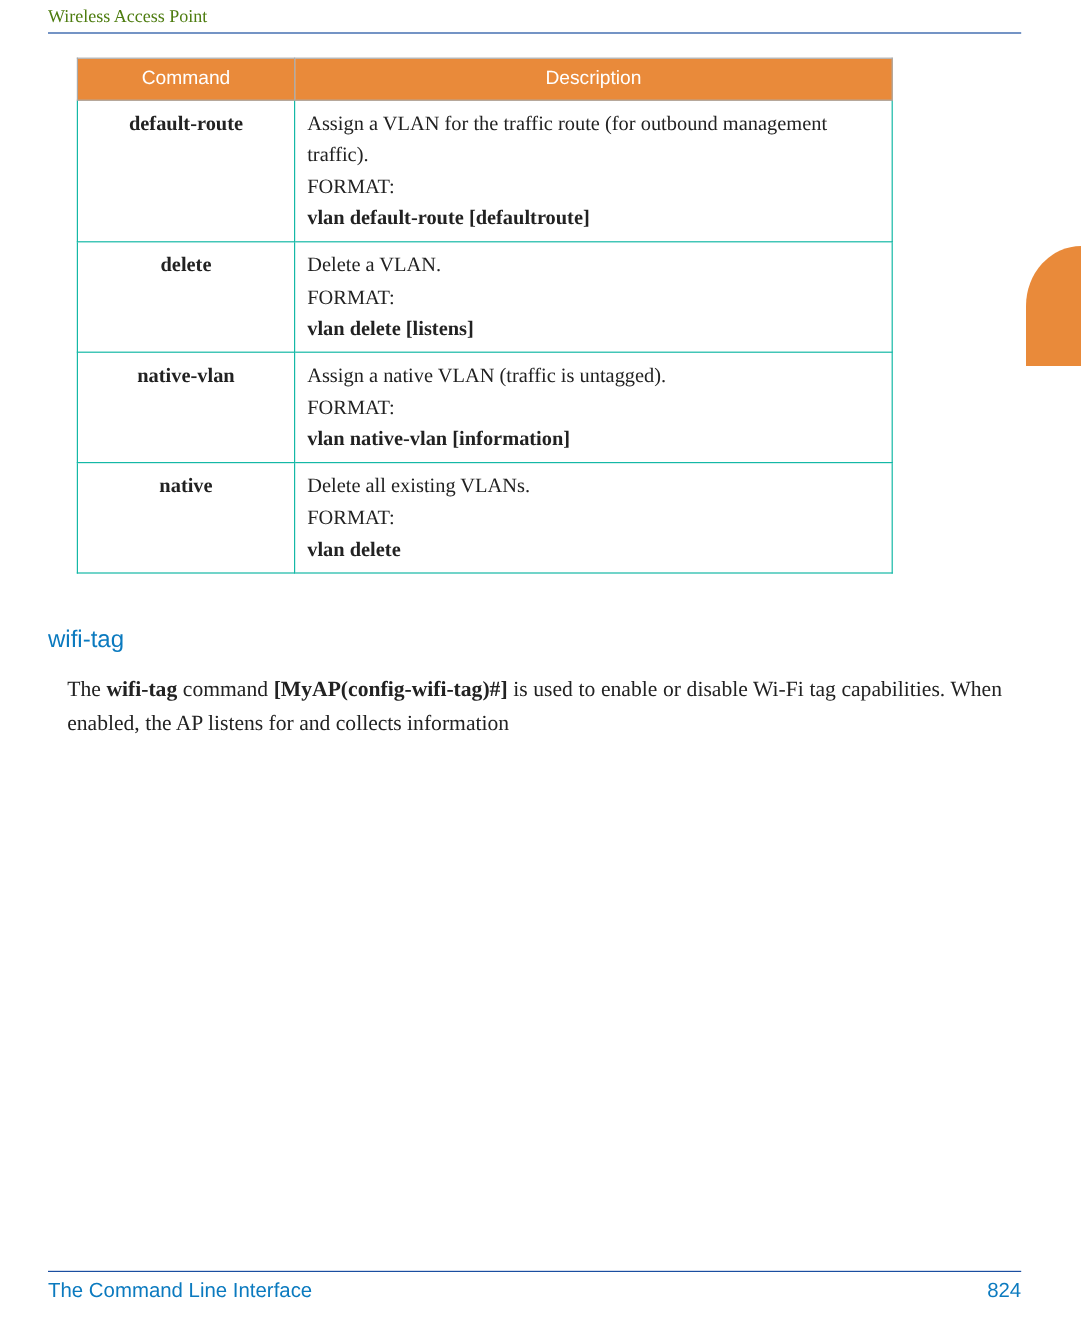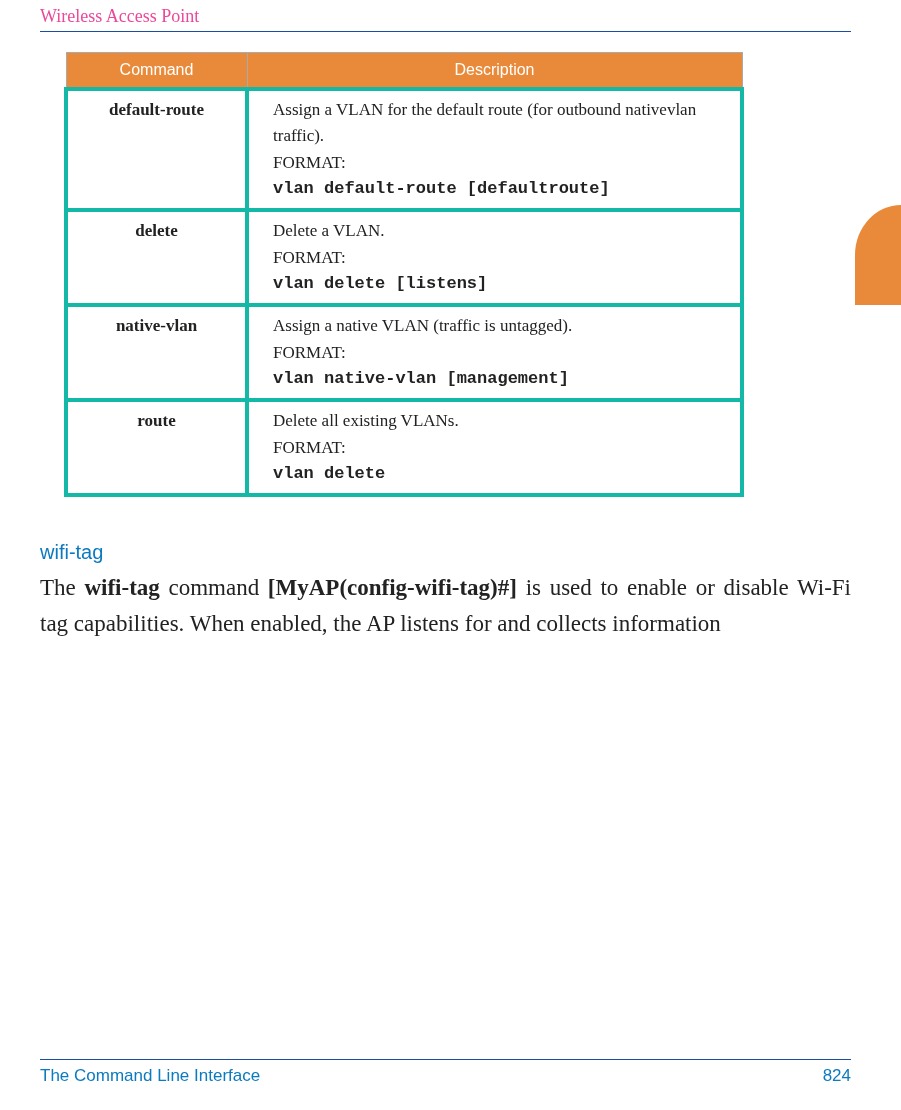--- a/index.html
+++ b/index.html
@@ -12,22 +12,22 @@
     background: #fff;
     color: #222;
   }
   .page {
     padding: 0 50px 0 40px;
     box-sizing: border-box;
     height: 100%;
     position: relative;
   }
   .header-title {
-    color: #ec4899;
-    font-size: 18px;
+    color: #4d7c0f;
+    font-size: 15px;
     padding-top: 6px;
     padding-bottom: 4px;
   }
   .header-rule {
     border: none;
     border-top: 1px solid #1a4ea0;
     margin: 0 0 20px 0;
   }
   .cmd-table {
     border-collapse: collapse;
@@ -39,56 +39,56 @@
     background: #e98a3a;
     color: #fff;
     font-weight: normal;
     font-family: Arial, sans-serif;
     font-size: 16px;
     padding: 8px 10px;
     border: 1px solid #aaa;
   }
   .cmd-table th.col-cmd { width: 160px; }
   .cmd-table td {
-    border: 4px solid #14b8a6;
-    padding: 6px 24px;
+    border: 1px solid #14b8a6;
+    padding: 6px 10px;
     vertical-align: top;
     line-height: 1.55;
   }
   .cmd-table td.cmd-cell {
     text-align: center;
     font-weight: bold;
   }
   .desc-line { display: block; }
   .fmt-label { display: block; }
-  .fmt-code { display: block; font-weight: bold; font-family: Liberation Mono, monospace; }
+  .fmt-code { display: block; font-weight: bold; }
   .side-tab {
     position: absolute;
     right: 0;
     top: 205px;
     width: 46px;
     height: 100px;
     background: #e98a3a;
     border-top-left-radius: 46px 50px;
     border-bottom-left-radius: 0;
     border-top-right-radius: 0;
   }
   .section-heading {
     color: #0b7abf;
     font-family: Arial, sans-serif;
     font-size: 20px;
     margin-top: 44px;
     margin-bottom: 6px;
     font-weight: normal;
   }
   .body-para {
-    font-size: 23px;
+    font-size: 18px;
     line-height: 1.55;
     text-align: justify;
-    margin: 0;
+    margin: 16px;
   }
   .bold { font-weight: bold; }
   .footer {
     position: absolute;
     bottom: 24px;
     left: 40px;
     right: 50px;
   }
   .footer-rule {
     border: none;
@@ -116,43 +116,43 @@
     <thead>
       <tr>
         <th class="col-cmd">Command</th>
         <th>Description</th>
       </tr>
     </thead>
     <tbody>
       <tr>
         <td class="cmd-cell">default-route</td>
         <td>
-          <span class="desc-line">Assign a VLAN for the default route (for outbound nativevlan traffic).</span>
+          <span class="desc-line">Assign a VLAN for the traffic route (for outbound management traffic).</span>
           <span class="fmt-label">FORMAT:</span>
           <span class="fmt-code">vlan default-route [defaultroute]</span>
         </td>
       </tr>
       <tr>
         <td class="cmd-cell">delete</td>
         <td>
           <span class="desc-line">Delete a VLAN.</span>
           <span class="fmt-label">FORMAT:</span>
           <span class="fmt-code">vlan delete [listens]</span>
         </td>
       </tr>
       <tr>
         <td class="cmd-cell">native-vlan</td>
         <td>
           <span class="desc-line">Assign a native VLAN (traffic is untagged).</span>
           <span class="fmt-label">FORMAT:</span>
-          <span class="fmt-code">vlan native-vlan [management]</span>
+          <span class="fmt-code">vlan native-vlan [information]</span>
         </td>
       </tr>
       <tr>
-        <td class="cmd-cell">route</td>
+        <td class="cmd-cell">native</td>
         <td>
           <span class="desc-line">Delete all existing VLANs.</span>
           <span class="fmt-label">FORMAT:</span>
           <span class="fmt-code">vlan delete</span>
         </td>
       </tr>
     </tbody>
   </table>
 
   <div class="section-heading">wifi-tag</div>

